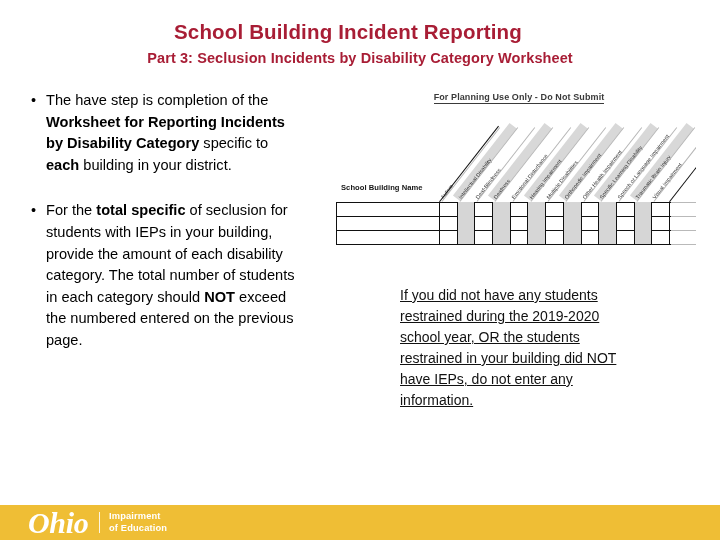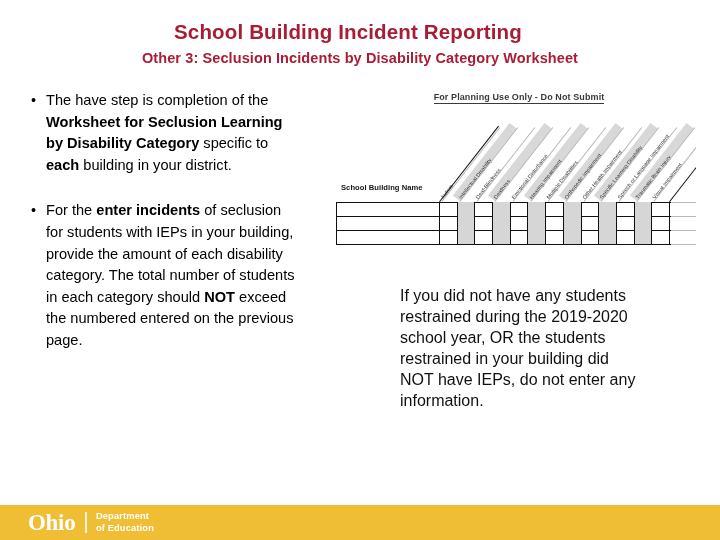--- a/index.html
+++ b/index.html
@@ -204,23 +204,24 @@
     box-sizing: border-box;
   }
   .ws-dcol.shade { background: #d6d6d6; }
 
   
   .right-note {
     position: absolute;
     left: 400px;
     top: 285px;
     width: 240px;
-    font-size: 16px;
+    font-size: 14px;
     line-height: 21px;
     color: #111;
+    text-decoration: underline;
   }
 
   
   .footer-bar {
     position: absolute;
     left: 0;
     top: 505px;
     width: 720px;
     height: 35px;
     background: #EFBE35;
@@ -228,25 +229,26 @@
   .logo {
     position: absolute;
     left: 28px;
     top: 509px;
     display: flex;
     align-items: center;
     height: 27px;
   }
   .logo-ohio {
     font-family: "Liberation Serif", serif;
-    font-size: 23px;
+    font-size: 30px;
     font-weight: bold;
     color: #ffffff;
     line-height: 27px;
     letter-spacing: -0.3px;
+    font-style: italic;
   }
   .logo-divider {
     width: 1.5px;
     height: 21px;
     background: #ffffff;
     opacity: 0.85;
     margin: 0 9px 0 10px;
   }
   .logo-dept {
     color: #ffffff;
@@ -254,30 +256,30 @@
     font-weight: bold;
     line-height: 11.4px;
     letter-spacing: 0.15px;
   }
 </style>
 </head>
 <body>
 
 <div class="slide-title">School Building Incident Reporting</div>
 
-<div class="slide-subtitle">Other 3: Seclusion Incidents by Disability Category Worksheet</div>
+<div class="slide-subtitle">Part 3: Seclusion Incidents by Disability Category Worksheet</div>
 
 <div class="bullets" id="bullet-list">
     <div class="bullet">
       <div class="bullet-marker">•</div>
-      <div class="bullet-text"><span>The have step is completion of the </span><b>Worksheet for Seclusion Learning by Disability Category</b><span> specific to </span><b>each</b><span> building in your district.</span></div>
+      <div class="bullet-text"><span>The have step is completion of the </span><b>Worksheet for Reporting Incidents by Disability Category</b><span> specific to </span><b>each</b><span> building in your district.</span></div>
     </div>
     <div class="bullet">
       <div class="bullet-marker">•</div>
-      <div class="bullet-text"><span>For the </span><b>enter incidents</b><span> of seclusion for students with IEPs in your building, provide the amount of each disability category. The total number of students in each category should </span><b>NOT</b><span> exceed the numbered entered on the previous page.</span></div>
+      <div class="bullet-text"><span>For the </span><b>total specific</b><span> of seclusion for students with IEPs in your building, provide the amount of each disability category. The total number of students in each category should </span><b>NOT</b><span> exceed the numbered entered on the previous page.</span></div>
     </div>
   </div>
 
 <div class="worksheet">
 
   <div class="ws-planning">
     <span>For Planning Use Only - Do Not Submit</span>
   </div>
 
 
@@ -351,16 +353,16 @@
   </div>
 </div>
 
 <div class="right-note">If you did not have any students restrained during the 2019-2020 school year, OR the students restrained in your building did NOT have IEPs, do not enter any information.</div>
 
 <div class="footer-bar"></div>
 <div class="logo">
   <div class="logo-ohio">Ohio</div>
   <div class="logo-divider"></div>
   <div class="logo-dept">
-    <div>Department</div>
+    <div>Impairment</div>
     <div>of Education</div>
   </div>
 </div>
 
 </body></html>

